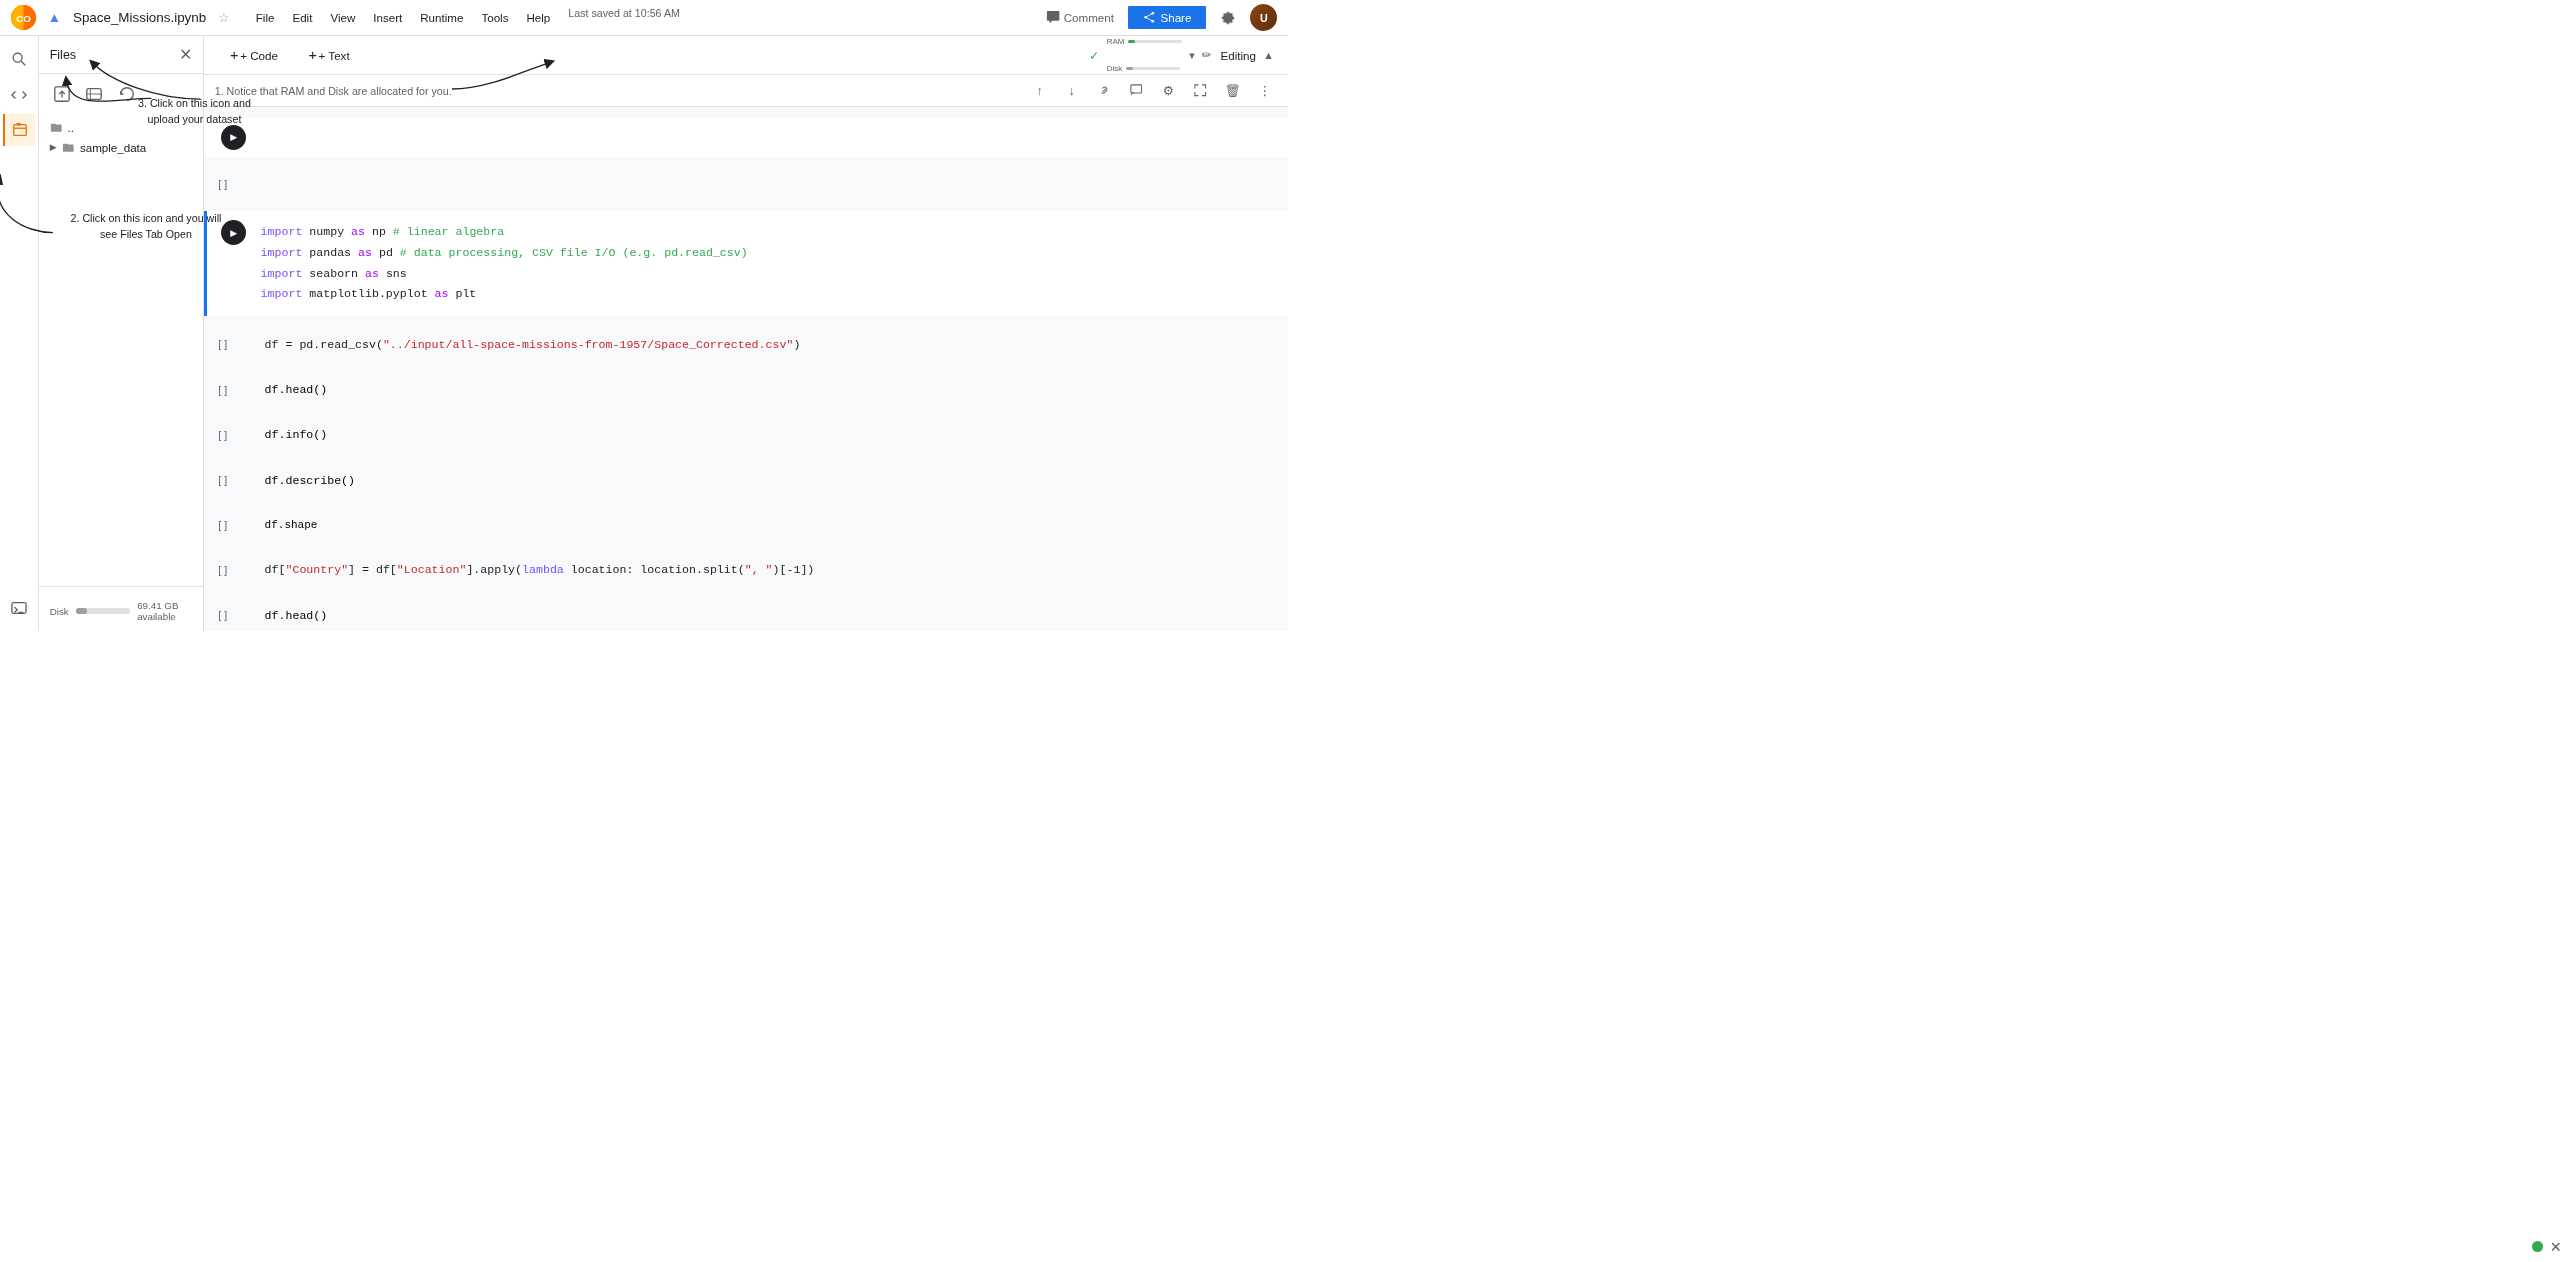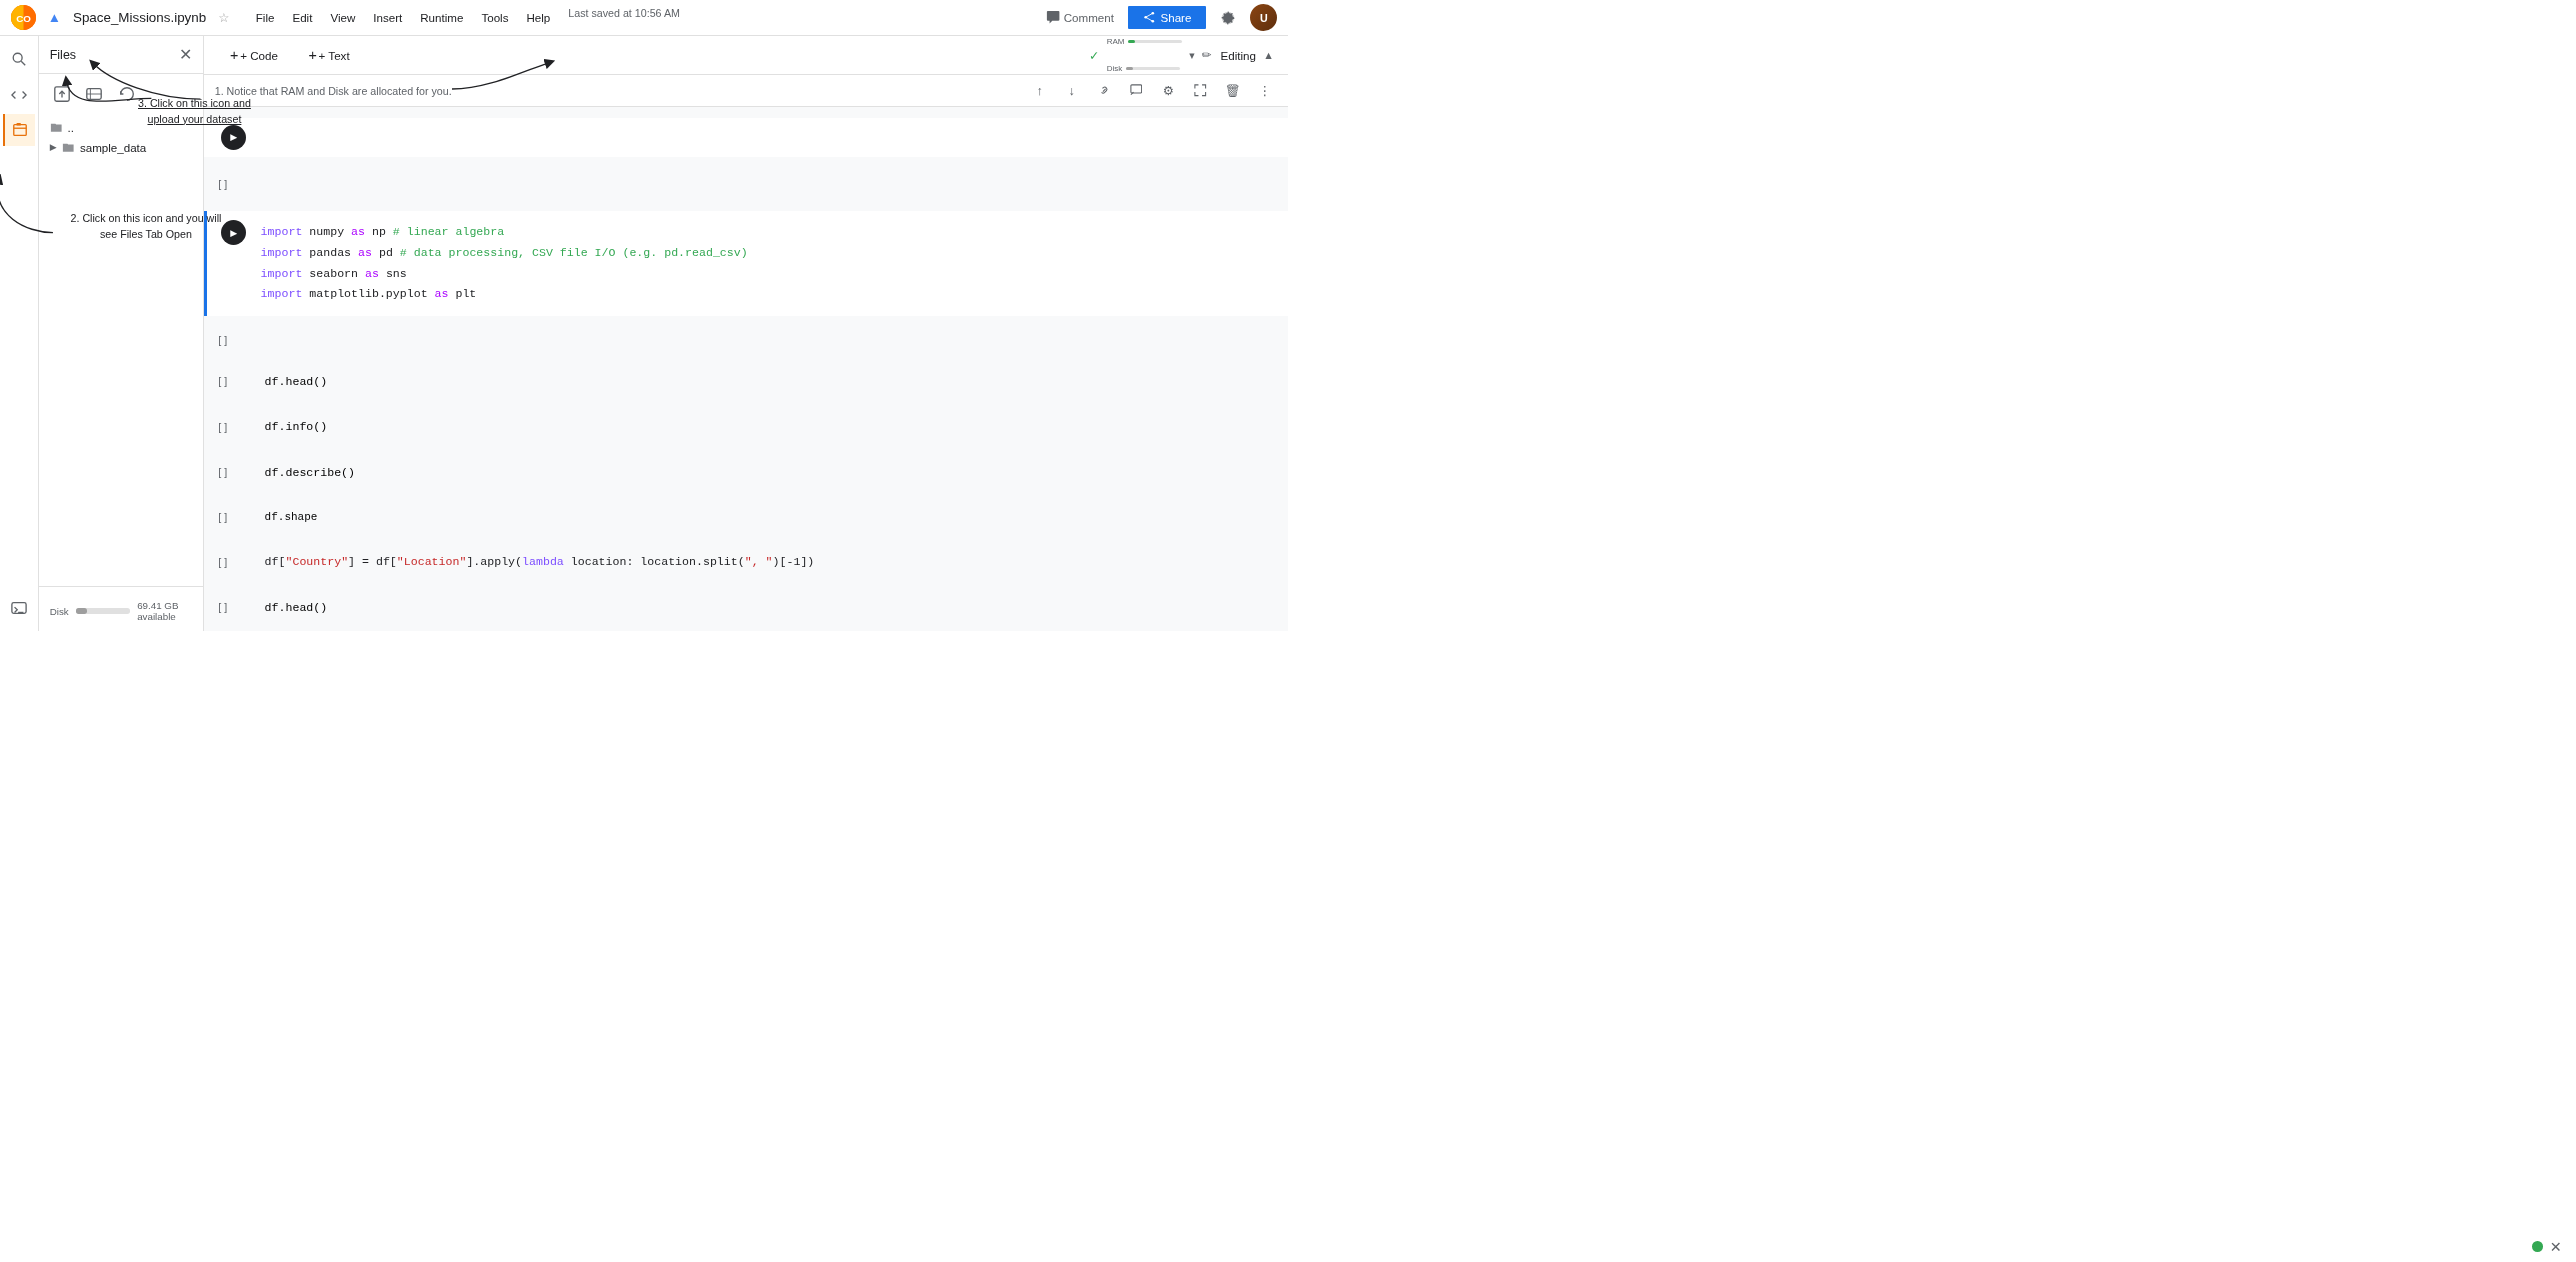--- a/index.html
+++ b/index.html
@@ -235,21 +235,21 @@
 
     <div style="position:absolute; top:54px; left:45px; pointer-events:none; z-index:50;">
       <svg width="224" height="54" style="overflow:visible;" viewBox="0 0 250 60">
         <path d="M 130 10 C 80 10 30 -10 10 -30" stroke="#202124" stroke-width="1.5" fill="none" marker-end="url(#arr3)"></path>
         <defs>
           <marker id="arr3" markerWidth="8" markerHeight="8" refX="4" refY="4" orient="auto">
             <path d="M0,0 L8,4 L0,8 Z" fill="#202124"></path>
           </marker>
         </defs>
       </svg>
-      <div style="font-size:10.7px;color:#202124;line-height:1.5;position:absolute;top:4.5px;left:54px;text-align:center;text-decoration:underline;">
+      <div style="font-size:10.7px;color:#202124;line-height:1.5;position:absolute;top:4.5px;left:54px;text-align:center;">
         3. Click on this icon and<br>upload your dataset
       </div>
     </div>
 
     <div class="sidebar-bottom">
       <div class="disk-bar-container">
         <span style="font-size:9.8px;color:#5f6368;">Disk</span>
         <div class="disk-bar">
           <div class="disk-bar-fill"></div>
         </div>
@@ -364,20 +364,23 @@
             <div><span style="color:#7C4DFF;">import</span> <span style="color:#202124;">matplotlib.pyplot</span> <span style="color:#AA00FF;">as</span> <span style="color:#202124;">plt</span></div>
           </div>
         </div>
       </div>
 
       <div class="cell-separator"></div>
 
       <div class="cell" style="background:#f8f9fa;">
         <div style="display:flex;align-items:center;padding:7.2px 14.3px;">
           <span style="font-size:10.7px;color:#5f6368;min-width:32px;">[ ]</span>
+          <div style="flex:1;padding:3.6px 14.3px;font-family:'Courier New',monospace;font-size:11.6px;">
+            <span style="color:#202124;">df = pd.read_csv(</span><span style="color:#C62828;">"../input/all-space-missions-from-1957/Space_Corrected.csv"</span><span style="color:#202124;">)</span>
+          </div>
         </div>
       </div>
 
       <div class="cell-separator"></div>
 
       <div class="cell" style="background:#f8f9fa;">
         <div style="display:flex;align-items:center;padding:7.2px 14.3px;">
           <span style="font-size:10.7px;color:#5f6368;min-width:32px;">[ ]</span>
           <div style="flex:1;padding:3.6px 14.3px;font-family:'Courier New',monospace;font-size:11.6px;">df.head()</div>
         </div>

